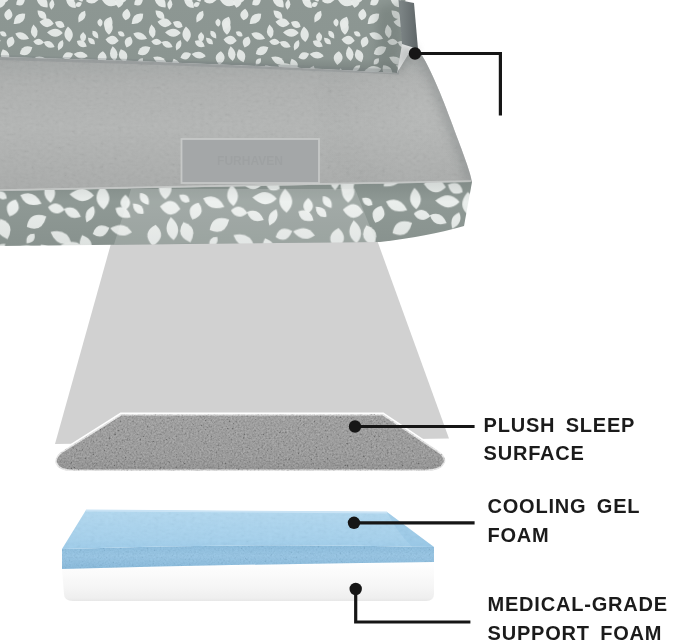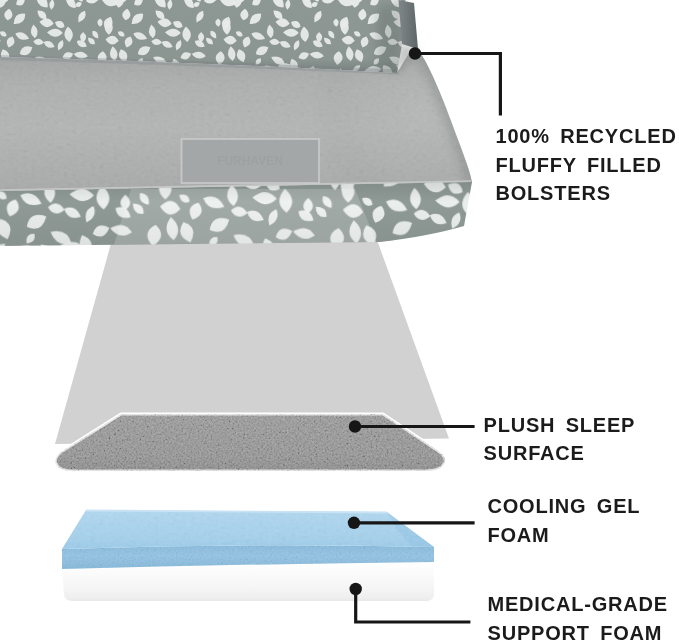--- a/index.html
+++ b/index.html
@@ -308,17 +308,16 @@
   <path d="M355.7,589 L355.7,622 L470.4,622"></path>
 </g>
 <g fill="#161616">
   <circle cx="415" cy="53.5" r="6.2"></circle>
   <circle cx="355" cy="426.5" r="6.2"></circle>
   <circle cx="354" cy="522.8" r="6.2"></circle>
   <circle cx="355.7" cy="589" r="6.2"></circle>
 </g>
 </svg>
 
-<div class="lbl" style="left:495.5px;top:122.2px">100% RECYCLED<br>FLUFFY FILLED<br>BOLSTERS</div>
 <div class="lbl" style="left:483.5px;top:410.6px">PLUSH SLEEP<br>SURFACE</div>
 <div class="lbl" style="left:487.5px;top:492px">COOLING GEL<br>FOAM</div>
 <div class="lbl" style="left:487.5px;top:590.1px">MEDICAL-GRADE<br>SUPPORT FOAM</div>
 </div>
 
 </body></html>

